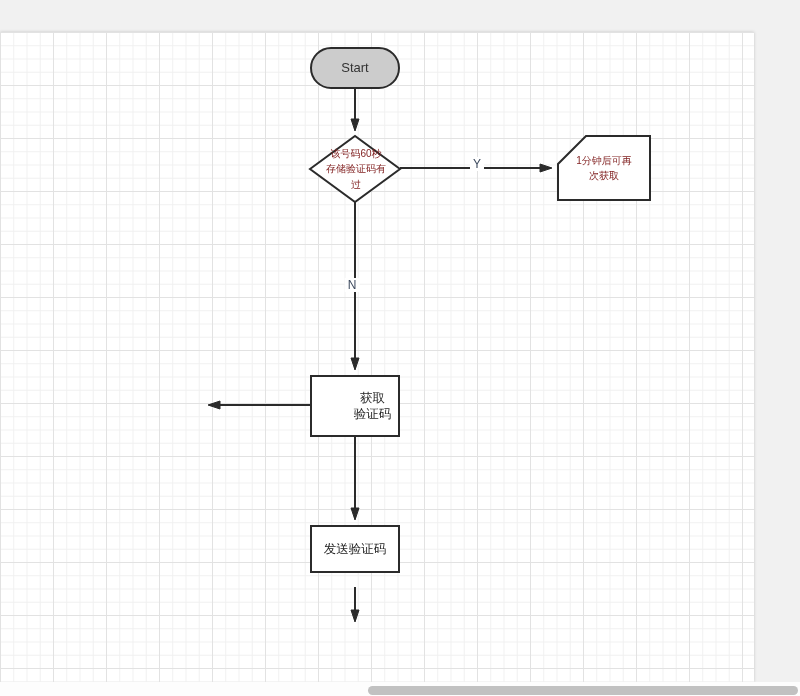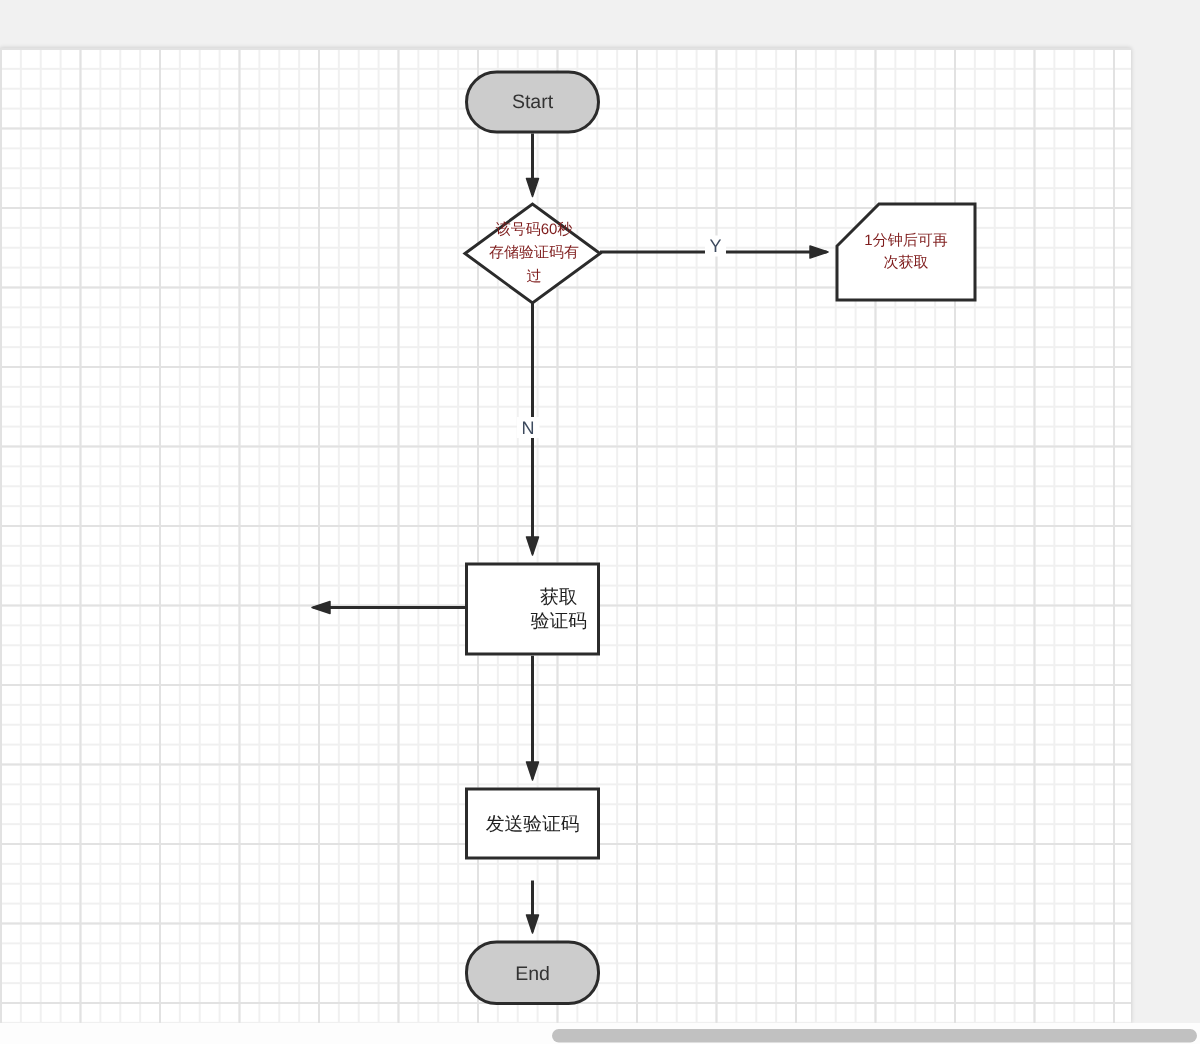--- a/index.html
+++ b/index.html
@@ -111,23 +111,20 @@
       <span>获取</span><br>
       <span>验证码</span>
     </span>
   </div>
 
 
   <div class="node process node-send">
     <span>发送验证码</span>
   </div>
 
-  <div class="node terminal node-end">
-    <span>End</span>
-  </div>
 
   <div class="edge-label edge-label-y">Y</div>
   <div class="edge-label edge-label-n">N</div>
 </div>
 
 <div class="hscroll-strip">
   <div class="hscroll-thumb"></div>
 
 </div>
 

